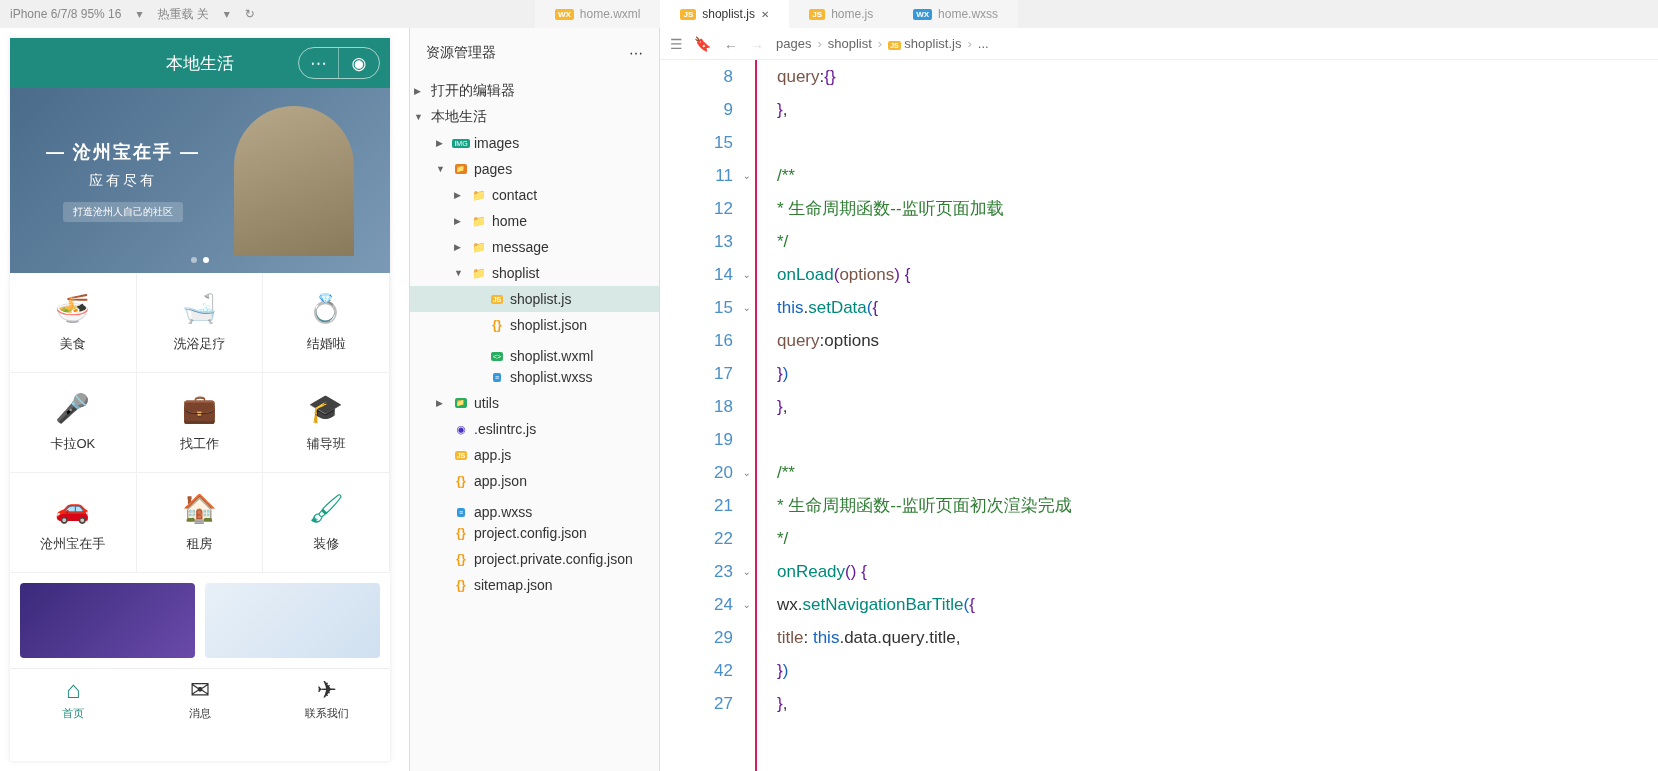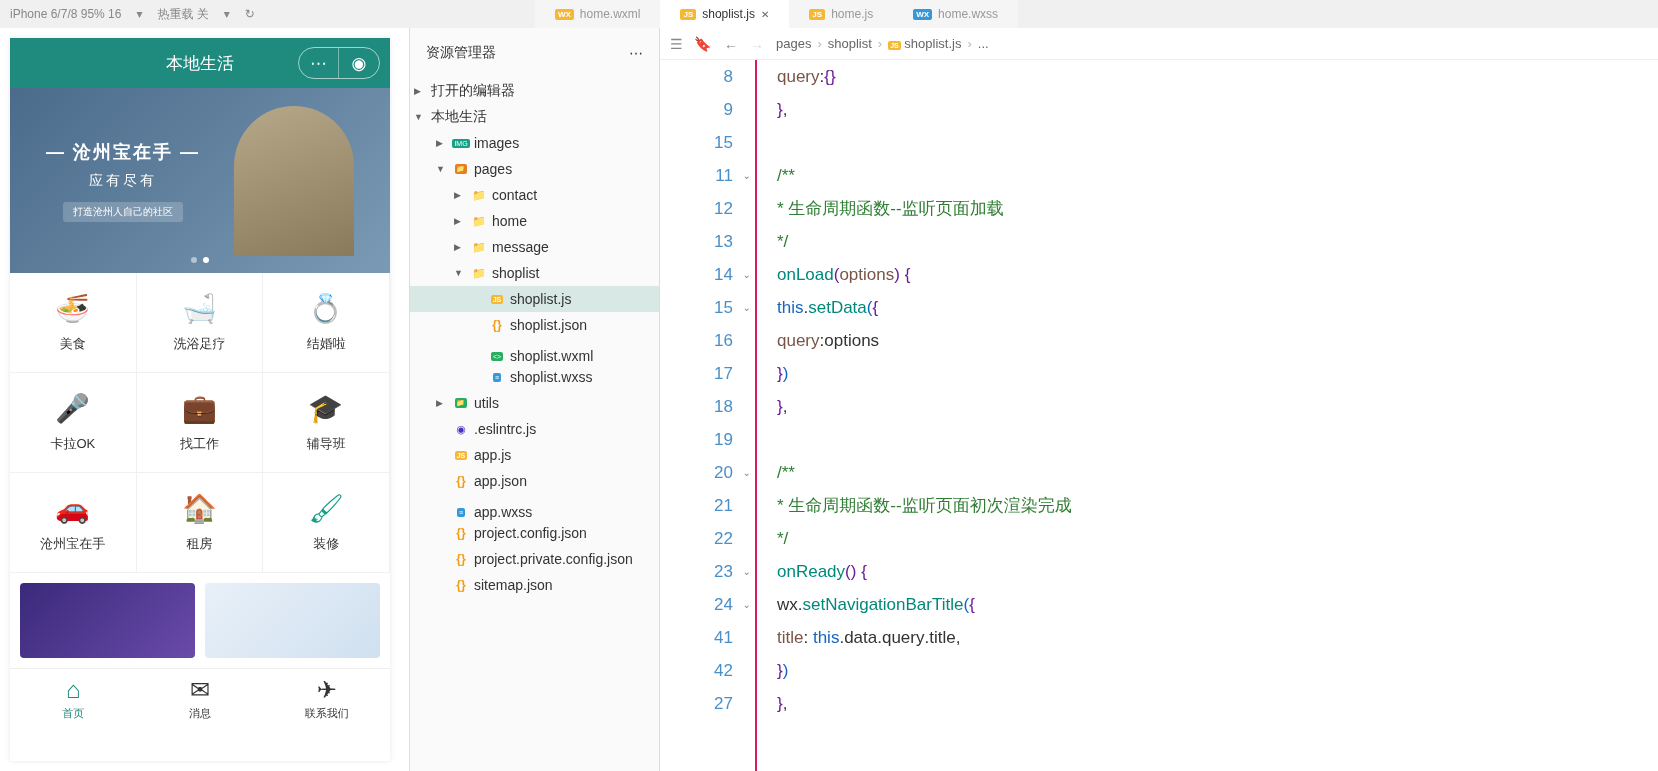--- a/index.html
+++ b/index.html
@@ -380,21 +380,21 @@
           <div class="line-num">15<span class="fold-marker">⌄</span></div>
           <div class="line-num">16</div>
           <div class="line-num">17</div>
           <div class="line-num">18</div>
           <div class="line-num">19</div>
           <div class="line-num">20<span class="fold-marker">⌄</span></div>
           <div class="line-num">21</div>
           <div class="line-num">22</div>
           <div class="line-num">23<span class="fold-marker">⌄</span></div>
           <div class="line-num">24<span class="fold-marker">⌄</span></div>
-          <div class="line-num">41</div>
+          <div class="line-num">29</div>
           <div class="line-num">42</div>
           <div class="line-num">27</div>
         </div>
       <div class="red-line"></div>
       <div class="code" id="code">
           <div class="code-line">    <span class="c-brown">query</span><span class="c-black">:</span><span class="c-purple">{}</span></div>
           <div class="code-line">  <span class="c-purple">}</span><span class="c-black">,</span></div>
           <div class="code-line"></div>
           <div class="code-line">  <span class="c-green">/**</span></div>
           <div class="code-line">   <span class="c-green">* 生命周期函数--监听页面加载</span></div>

